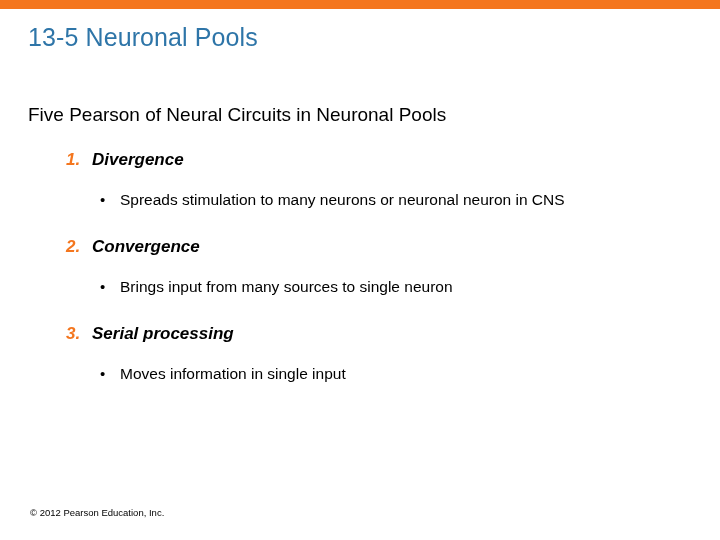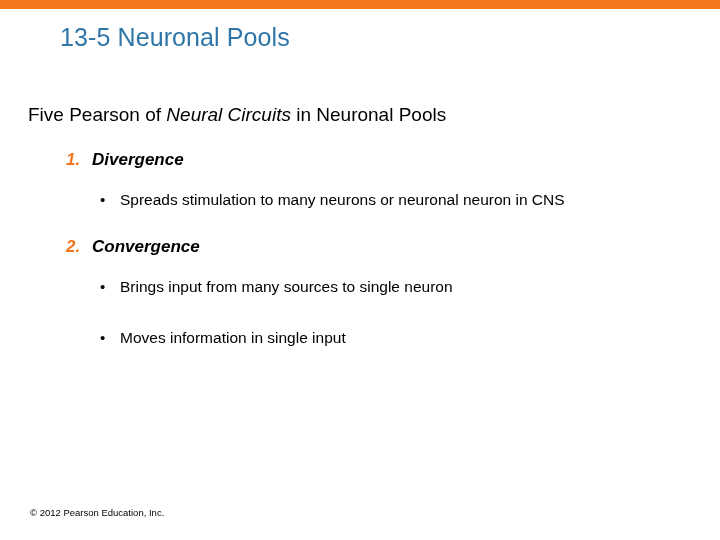--- a/index.html
+++ b/index.html
@@ -29,36 +29,34 @@
   }
   .slide-title {
     position: absolute;
     top: 23px;
     left: 28px;
     font-size: 25px;
     color: #2E75A8;
     font-weight: normal;
     letter-spacing: 0.1px;
     white-space: nowrap;
-    margin-left: 32px;
   }
   .body-area {
     position: absolute;
     top: 103px;
     left: 28px;
     width: 670px;
   }
   .lead-line {
     font-size: 19px;
     color: #000000;
     line-height: 24px;
     margin-bottom: 22px;
   }
   .lead-line .ital {
-    font-style: italic;
   }
   .num-item {
     position: relative;
     margin-left: 38px;
     margin-bottom: 2px;
     font-size: 17px;
     font-weight: bold;
     color: #000000;
     line-height: 22px;
     font-style: italic;
@@ -110,19 +108,20 @@
   <div class="body-area">
 
     <div class="lead-line"><span>Five Pearson of </span><span class="ital">Neural Circuits</span><span> in Neuronal Pools</span></div>
 
     <div class="num-item"><span class="num">1.</span><span class="num-text">Divergence</span></div>
     <div class="sub-item"><span class="bullet">•</span><span>Spreads stimulation to many neurons or neuronal neuron in CNS</span></div>
 
     <div class="num-item"><span class="num">2.</span><span class="num-text">Convergence</span></div>
     <div class="sub-item"><span class="bullet">•</span><span>Brings input from many sources to single neuron</span></div>
 
+    <div class="num-item"><span class="num">3.</span><span class="num-text">Serial processing</span></div>
     <div class="sub-item"><span class="bullet">•</span><span>Moves information in single input</span></div>
 
   </div>
 
   <div class="footer">© 2012 Pearson Education, Inc.</div>
 
 </div>
 
 </body></html>

